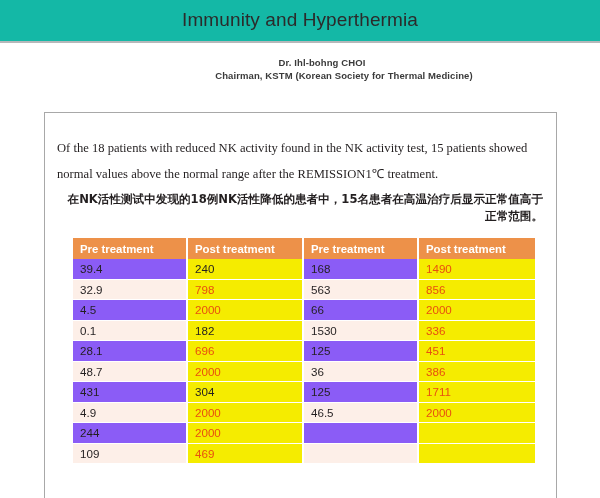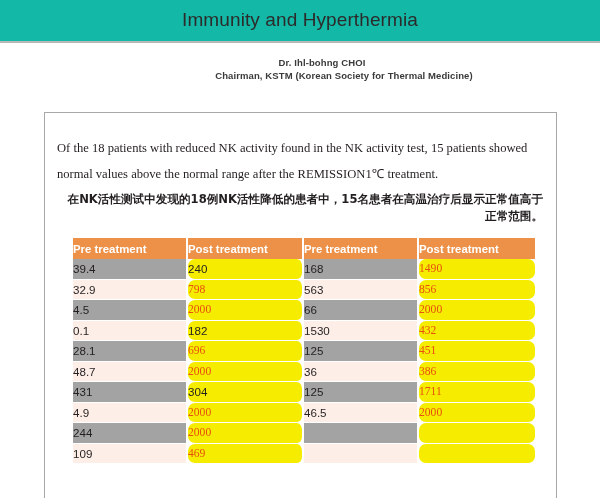--- a/index.html
+++ b/index.html
@@ -105,21 +105,21 @@
     position: absolute;
     left: 28px;
     top: 125px;
     width: 462px;
     border-collapse: separate;
     border-spacing: 0;
     table-layout: fixed;
   }
   .data-table th, .data-table td {
     height: 20.5px;
-    padding: 0 0 0 0;
+    padding: 0 0 0 7px;
     font-size: 11.6px;
     vertical-align: middle;
     box-sizing: border-box;
     overflow: hidden;
     white-space: nowrap;
   }
   .data-table th {
     background: #ED9149;
     color: #ffffff;
     font-weight: bold;
@@ -132,31 +132,30 @@
 
   td.pre {
     color: #231f20;
     border-right: 2px solid #ffffff;
     border-bottom: 1px solid #ffffff;
   }
   td.post {
     background: #F5EC00;
     border-bottom: 1.5px solid #ffffff;
     border-right: 2px solid #ffffff;
-    border-radius: 7px;
   }
   td.post.last { border-right: none; }
 
   
-  tr.odd td.pre  { background: #a3a3a3; }
+  tr.odd td.pre  { background: #8b5cf6; }
   tr.even td.pre { background: #FDEFE8; margin-top: 44px; }
 
   
   .v-dark   { color: #231f20; }
-  .v-orange { color: #E8500E; font-family: Liberation Serif, serif; }
+  .v-orange { color: #E8500E; }
 </style>
 </head>
 <body>
 
 <div class="slide-header">
   <div class="slide-title">Immunity and Hyperthermia</div>
 </div>
 
 <div class="author-block">
   <div class="author-name">Dr. Ihl-bohng  CHOI</div>
@@ -200,21 +199,21 @@
         <tr class="odd">
           <td class="pre v-dark">4.5</td>
           <td class="post v-orange">2000</td>
           <td class="pre v-dark">66</td>
           <td class="post last v-orange">2000</td>
         </tr>
         <tr class="even">
           <td class="pre v-dark">0.1</td>
           <td class="post v-dark">182</td>
           <td class="pre v-dark">1530</td>
-          <td class="post last v-orange">432</td>
+          <td class="post last v-orange">336</td>
         </tr>
         <tr class="odd">
           <td class="pre v-dark">28.1</td>
           <td class="post v-orange">696</td>
           <td class="pre v-dark">125</td>
           <td class="post last v-orange">451</td>
         </tr>
         <tr class="even">
           <td class="pre v-dark">48.7</td>
           <td class="post v-orange">2000</td>

